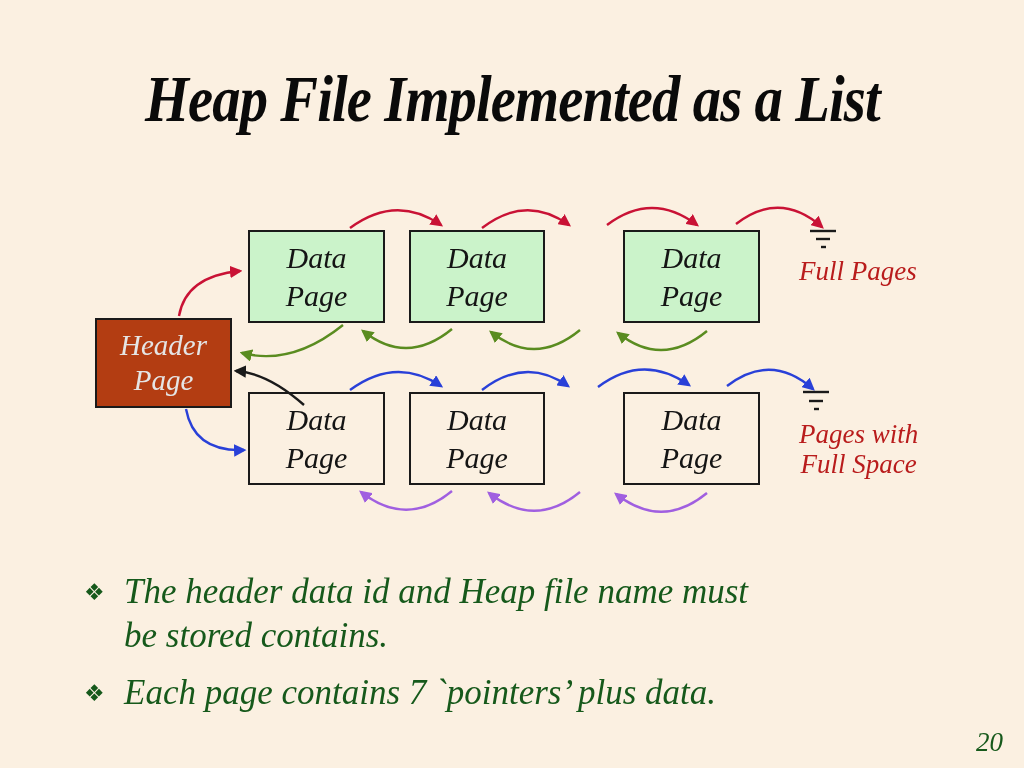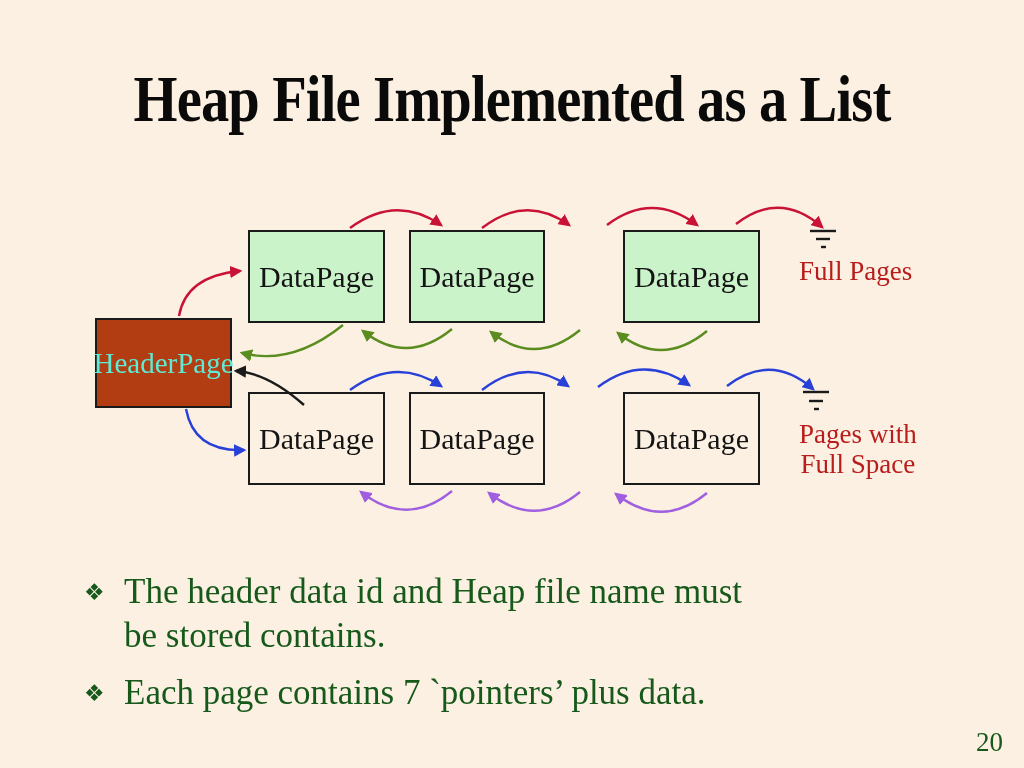--- a/index.html
+++ b/index.html
@@ -3,44 +3,45 @@
 <meta charset="utf-8">
 <style>
   html,body{margin:0;padding:0;background:#888;}
   .slide{
     position:relative;
     width:1024px;height:768px;
     background:#FBF0E1;
     overflow:hidden;
     font-family:"Liberation Serif","DejaVu Serif",serif;
     color:#1a1a1a;
+    font-style:italic;
   }
   .title{
     position:absolute;top:62px;left:0;width:100%;
     text-align:center;
   }
   .title span{
     display:inline-block;
     font-size:65px;font-weight:bold;color:#0a0a0a;
     letter-spacing:-1px;
     transform:scaleX(0.87);
     white-space:nowrap;
   }
   .box{
     position:absolute;
     border:2px solid #1a1a1a;
     box-sizing:border-box;
-    display:flex;flex-direction:row;
+    display:flex;flex-direction:column;
     align-items:center;justify-content:center;
     text-align:center;
   }
   .box .ln{white-space:nowrap;}
   .header-box{
     left:95px;top:318px;width:137px;height:90px;
-    background:#B33D12;color:#5eead4;
+    background:#B33D12;color:#e5e5e5;
     font-size:29px;line-height:35px;
   }
   .data-box{
     font-size:30px;line-height:38px;color:#141414;
   }
   .full-box{background:#CBF3CA;top:230px;height:93px;}
   .free-box{background:transparent;top:392px;height:93px;}
   .bx1{left:248px;width:137px;}
   .bx2{left:409px;width:136px;}
   .bx3{left:623px;width:137px;}

